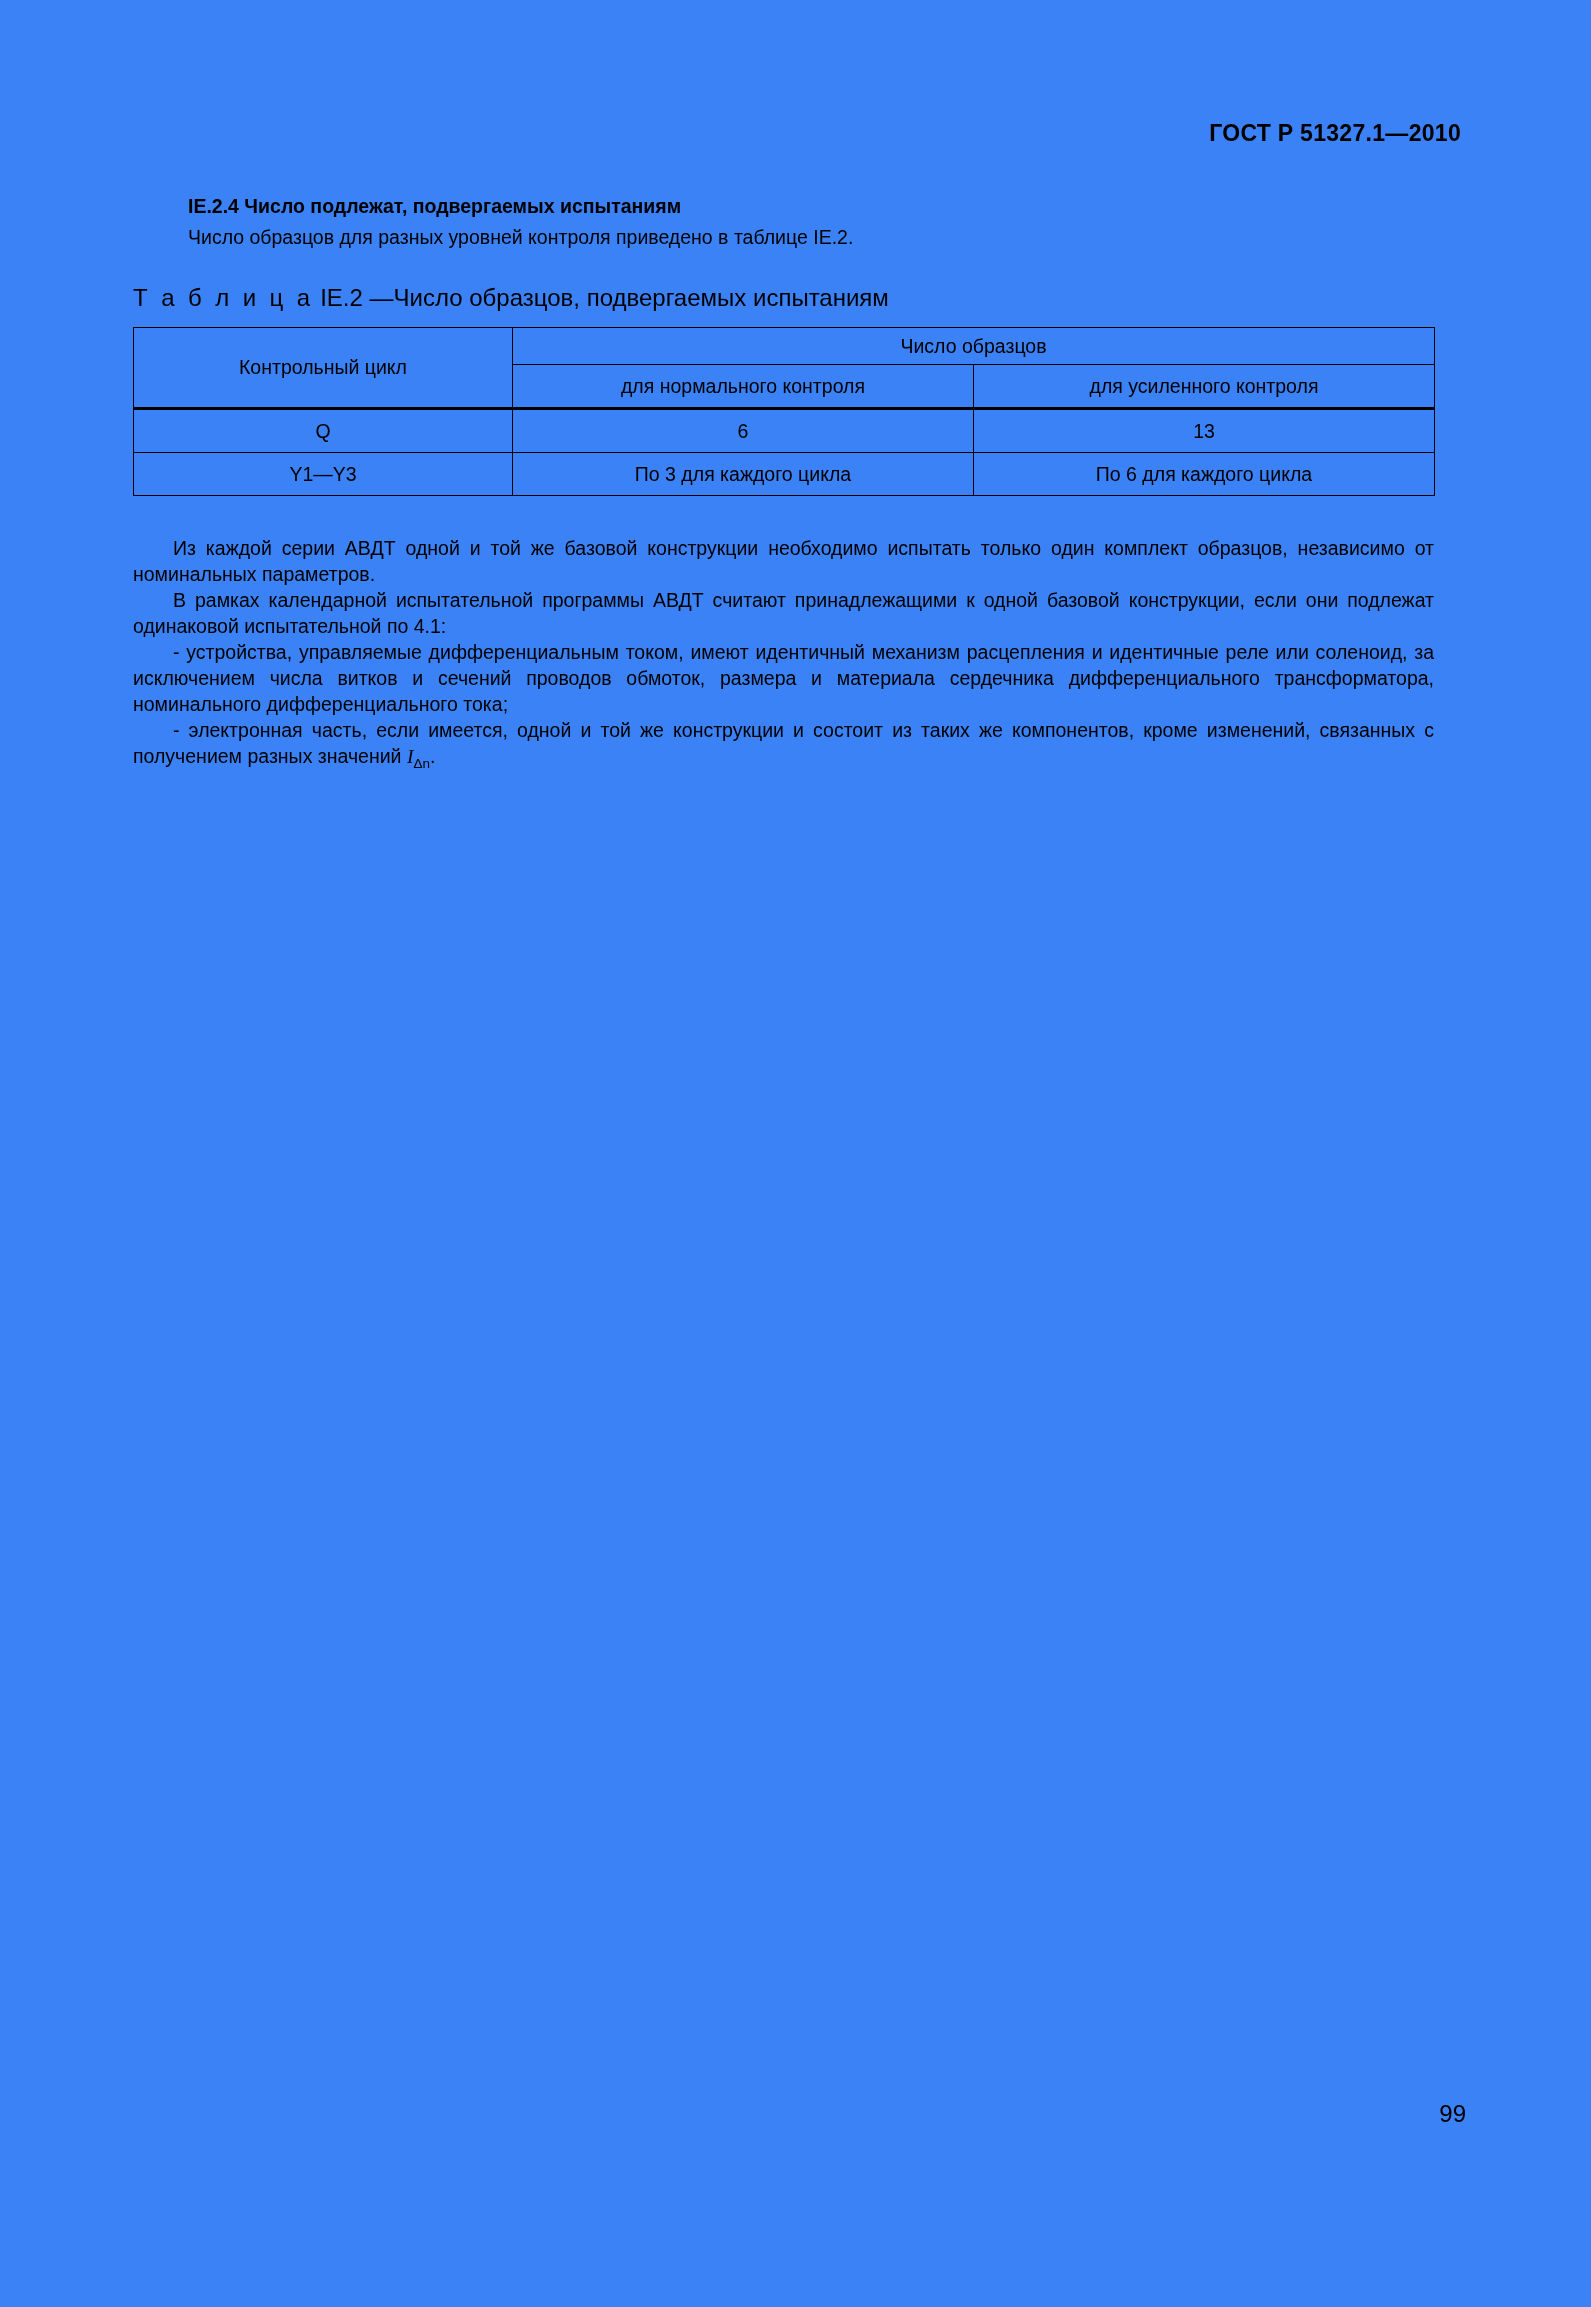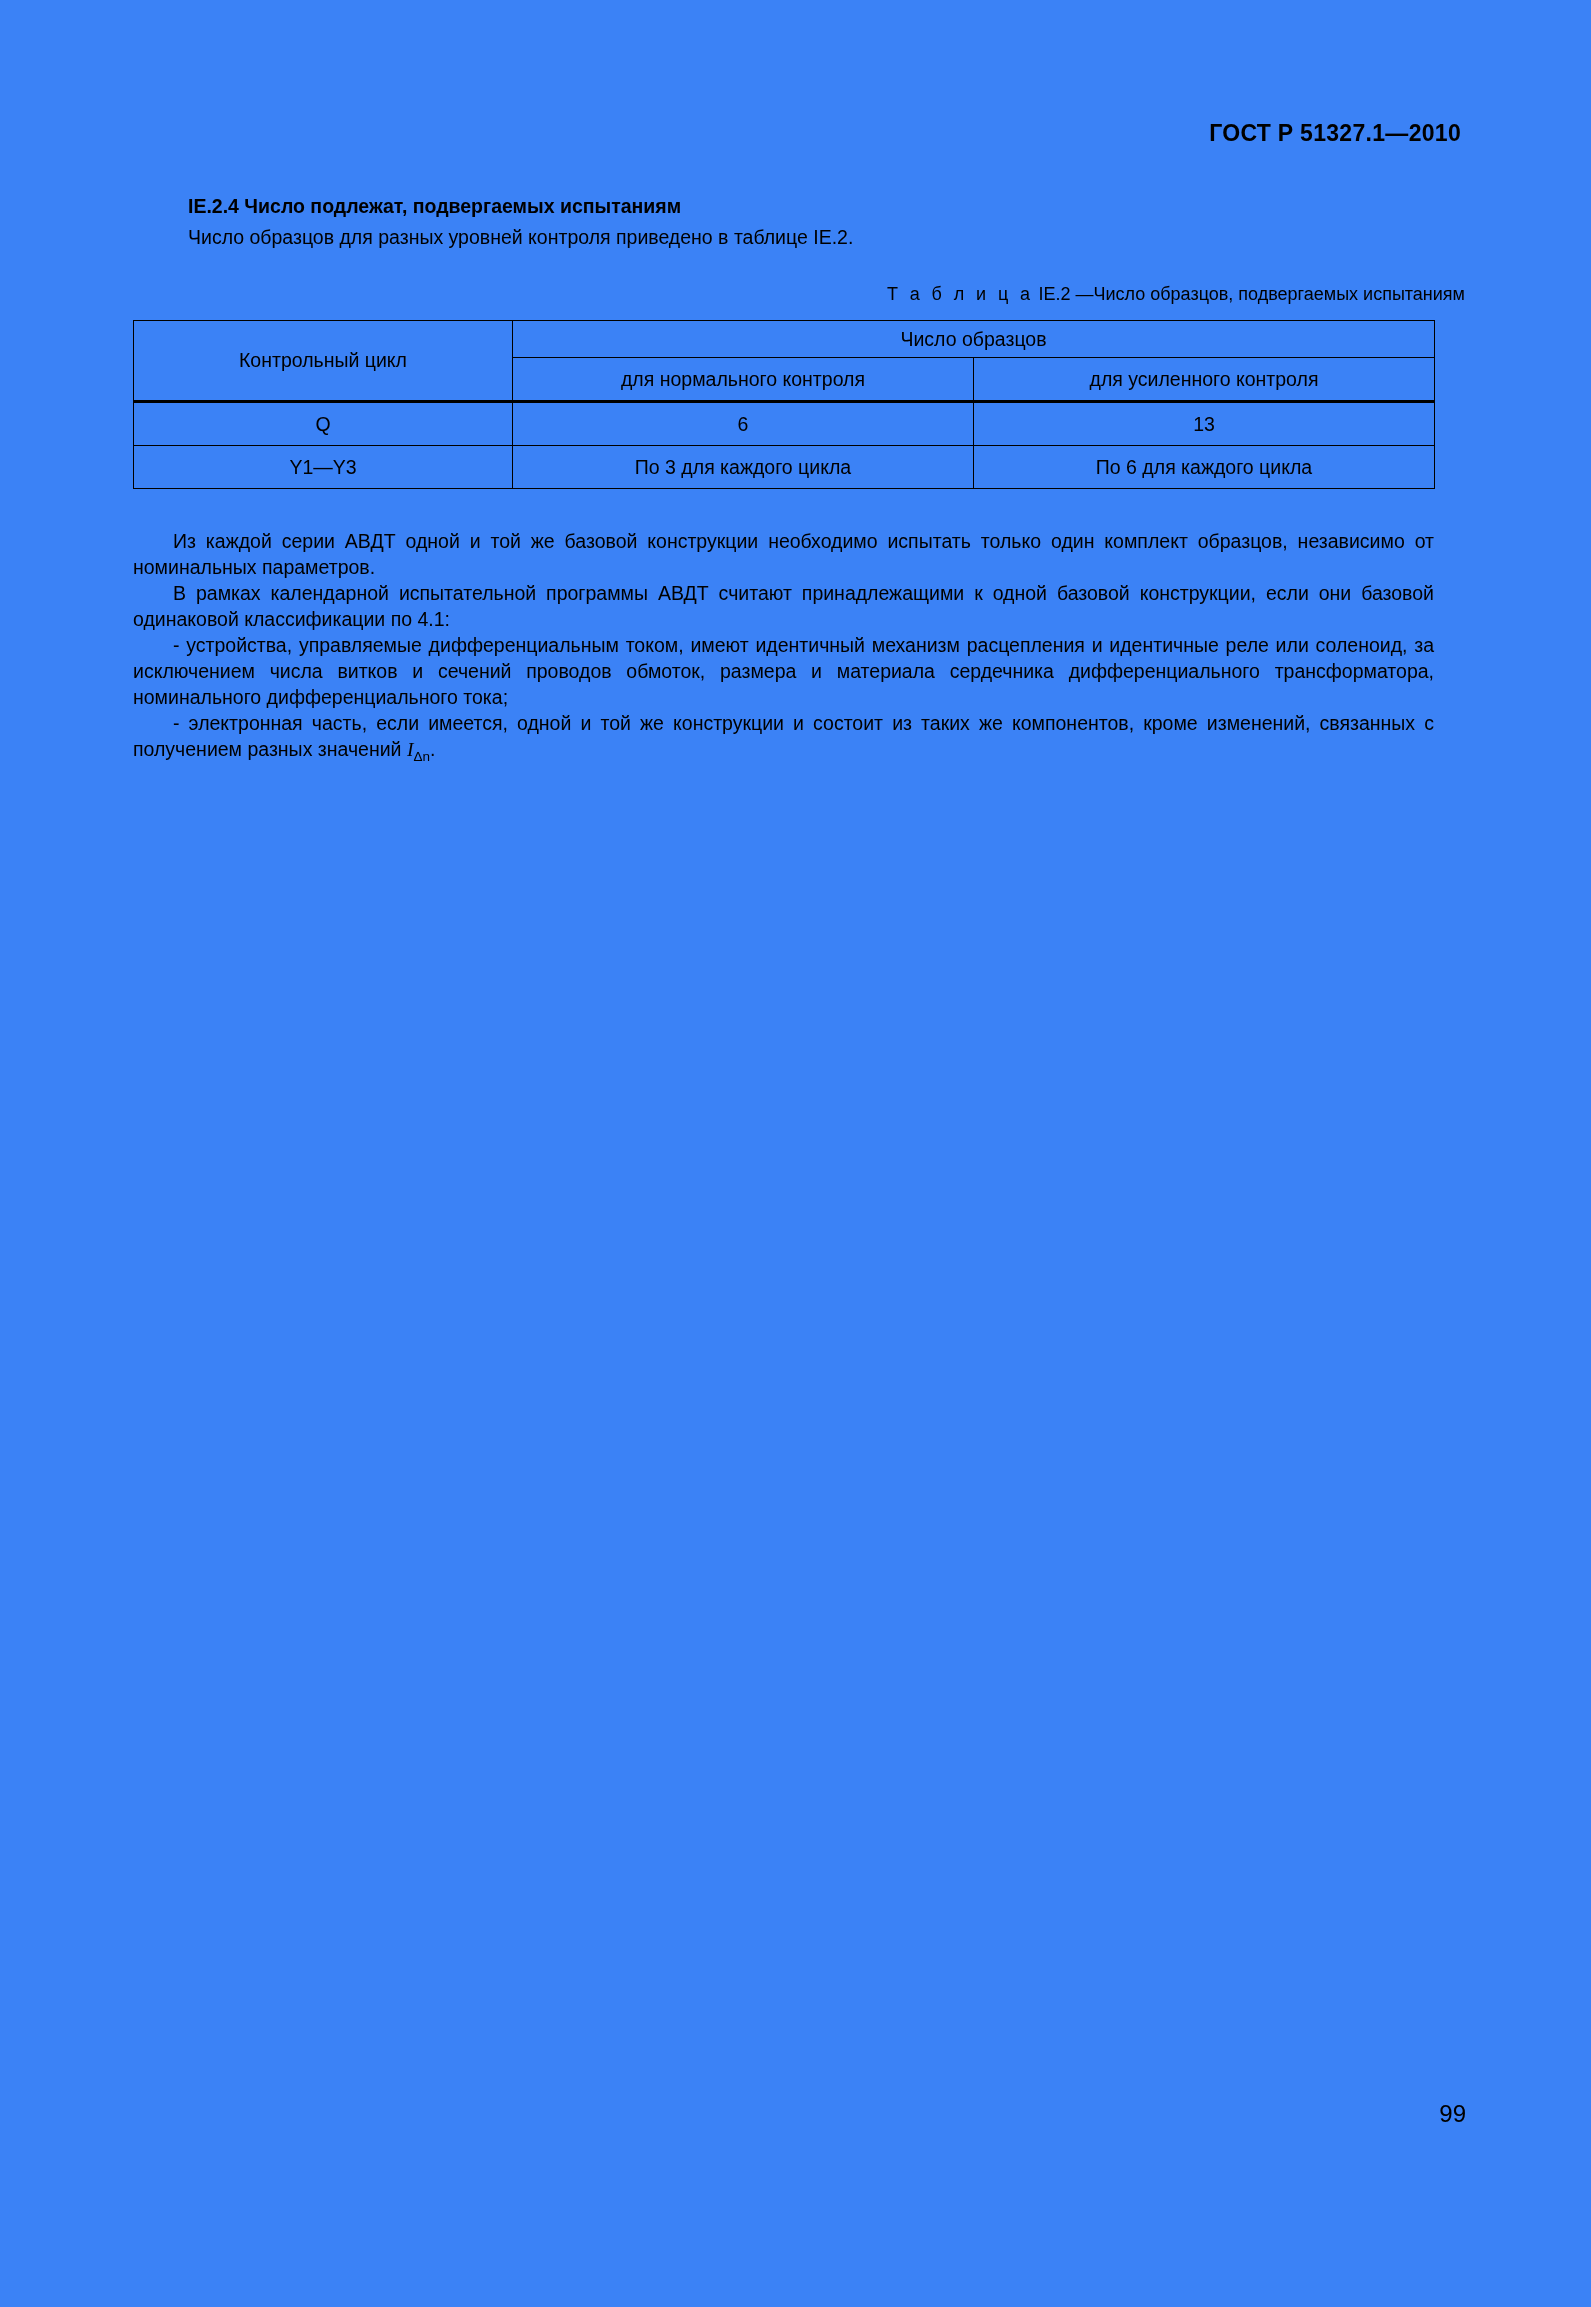--- a/index.html
+++ b/index.html
@@ -40,23 +40,22 @@
     font-size: 19.5px;
     font-weight: bold;
   }
   .intro-line {
     margin-left: 63px;
     margin-top: 8px;
     font-size: 19.5px;
   }
   .table-caption {
     margin-top: 35px;
-    margin-left: 21px;
-    font-size: 18px;
-    text-align: right;
+    margin-left: 8px;
+    font-size: 24px;
   }
   .table-caption .spaced {
     letter-spacing: 3.4px;
   }
   table.samples {
     margin-top: 15px;
     margin-left: 8px;
     width: 1301px;
     border-collapse: collapse;
     font-size: 19.5px;
@@ -152,21 +151,21 @@
         <tr>
           <td class="tall">Y1—Y3</td>
           <td class="tall">По 3 для каждого цикла</td>
           <td class="tall">По 6 для каждого цикла</td>
         </tr>
       </tbody>
     </table>
 
     <div class="body-block">
       <p class="indent">Из каждой серии АВДТ одной и той же базовой конструкции необходимо испытать только один комплект образцов, независимо от номинальных параметров.</p>
-      <p class="indent">В рамках календарной испытательной программы АВДТ считают принадлежащими к одной базовой конструкции, если они базовой одинаковой классификации по 4.1:</p>
+      <p class="indent">В рамках календарной испытательной программы АВДТ считают принадлежащими к одной базовой конструкции, если они подлежат одинаковой испытательной по 4.1:</p>
       <p class="dash">- устройства, управляемые дифференциальным током, имеют идентичный механизм расцепления и идентичные реле или соленоид, за исключением числа витков и сечений проводов обмоток, размера и материала сердечника дифференциального трансформатора, номинального дифференциального тока;</p>
       <p class="dash">
         <span>- электронная часть, если  имеется, одной и той же конструкции и состоит из таких же компонентов, кроме изменений,  связанных с получением разных значений </span><span class="italic-i">I</span><span class="sub">Δn</span><span>.</span>
       </p>
     </div>
 
   </div>
 
   <div class="page-number">99</div>
 

